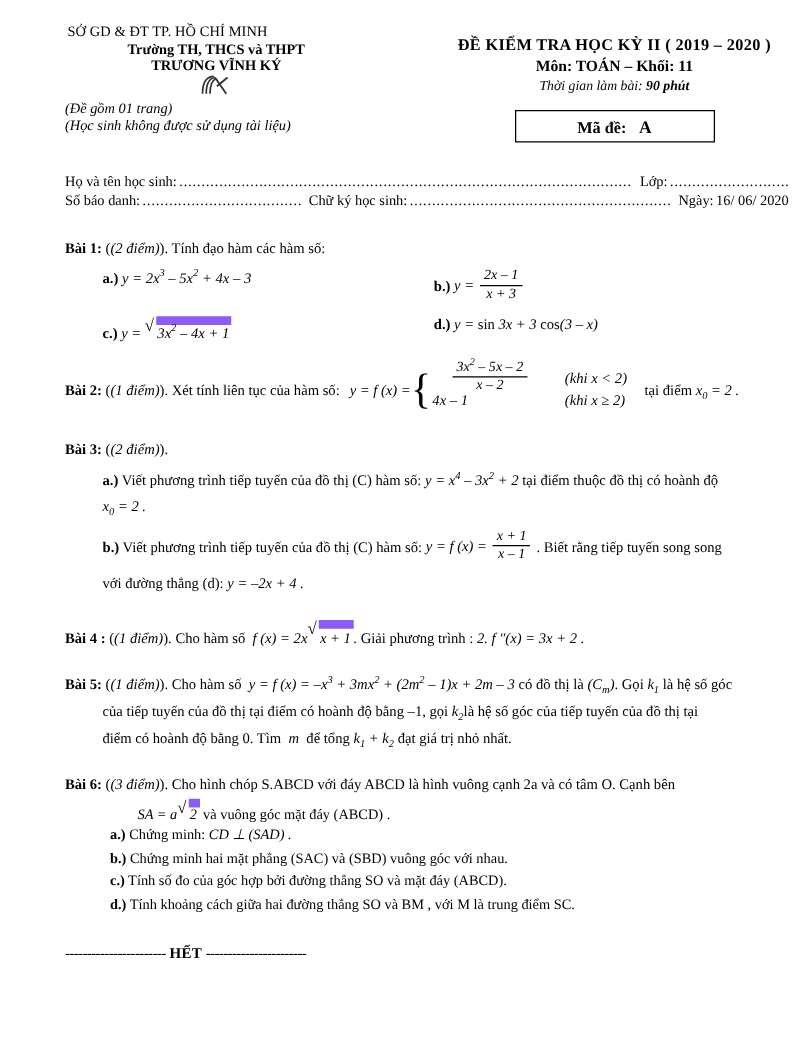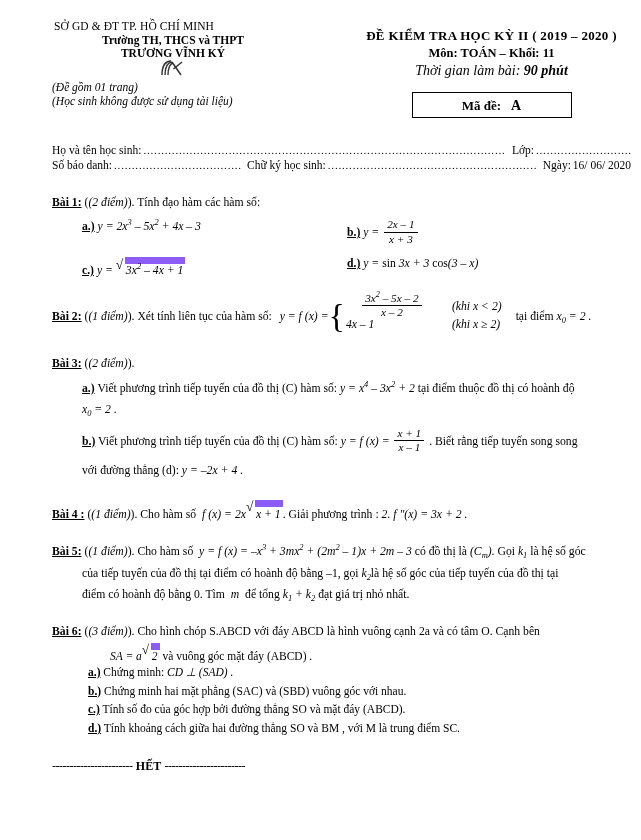--- a/index.html
+++ b/index.html
@@ -81,21 +81,21 @@
     white-space: nowrap;
   }
   .hr-sub {
     font-weight: bold;
     font-size: 12.5px;
     margin-top: 2px;
     white-space: nowrap;
   }
   .hr-time {
     font-style: italic;
-    font-size: 14px;
+    font-size: 11px;
     margin-top: 2px;
     white-space: nowrap;
   }
   .hr-time b { font-weight: bold; }
   .code-box {
     margin: 13px auto 0 auto;
     border: 1.6px solid #000;
     width: 160px;
     height: 26px;
     line-height: 26px;
@@ -131,21 +131,21 @@
     padding: 0 26px 0 40px;
     margin-top: 24px;
   }
   .prob {
     margin-bottom: 8px;
   }
   .prob-head {
     font-size: 11.7px;
     line-height: 1.45;
   }
-  .bold { font-weight: bold; text-decoration: underline; }
+  .bold { font-weight: bold; }
   .ital { font-style: italic; }
   .m { font-family: "Liberation Serif", serif; font-style: italic; }
   .mup { font-style: normal; }
 
   .sub {
     margin-left: 30px;
     margin-top: 7px;
     line-height: 1.5;
     font-size: 11.7px;
   }

